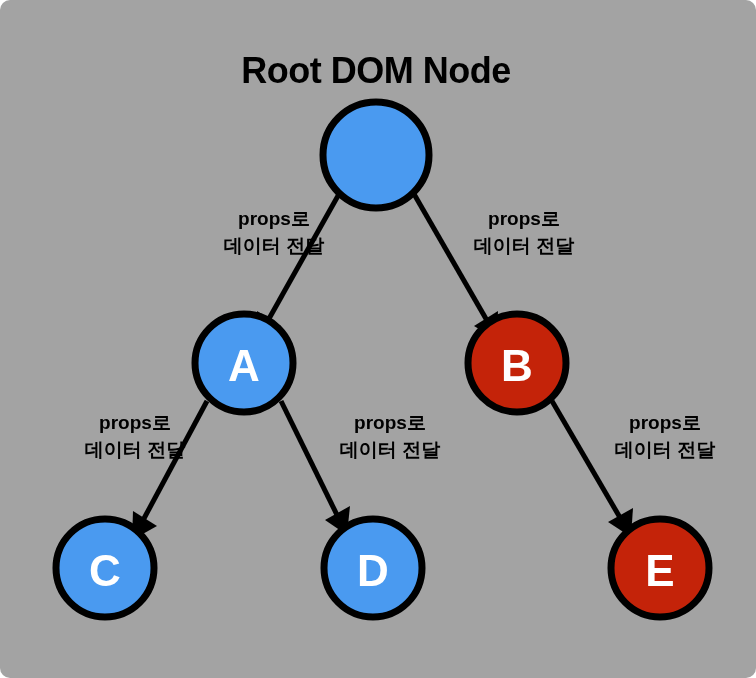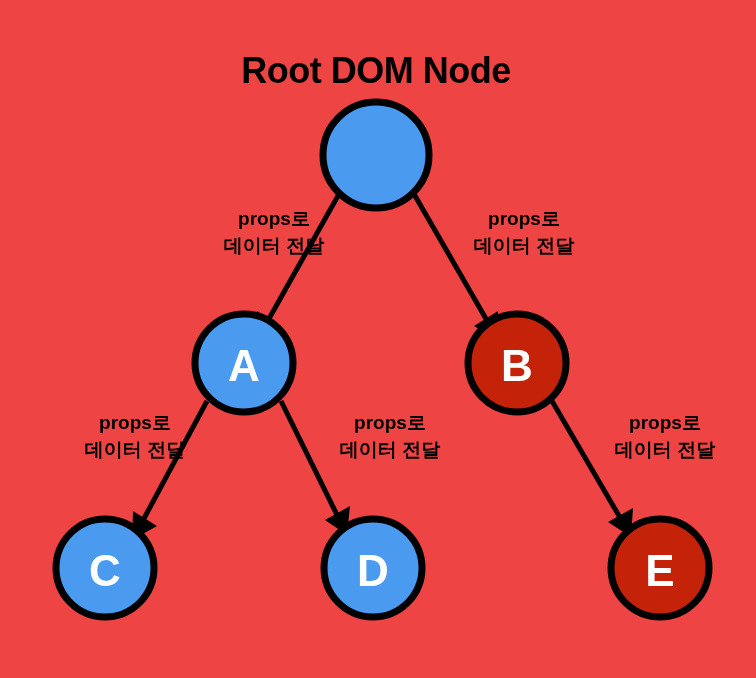--- a/index.html
+++ b/index.html
@@ -7,22 +7,23 @@
     padding: 0;
     background: #ffffff;
   }
   body {
     font-family: "Liberation Sans", "DejaVu Sans", sans-serif;
   }
   #canvas {
     position: relative;
     width: 756px;
     height: 678px;
-    background: #ef4444;
+    background: #a3a3a3;
     overflow: hidden;
+    border-radius: 10px;
   }
   #diagram-svg {
     position: absolute;
     left: 0;
     top: 0;
     width: 756px;
     height: 678px;
   }
   .title-text {
     font-size: 36px;

